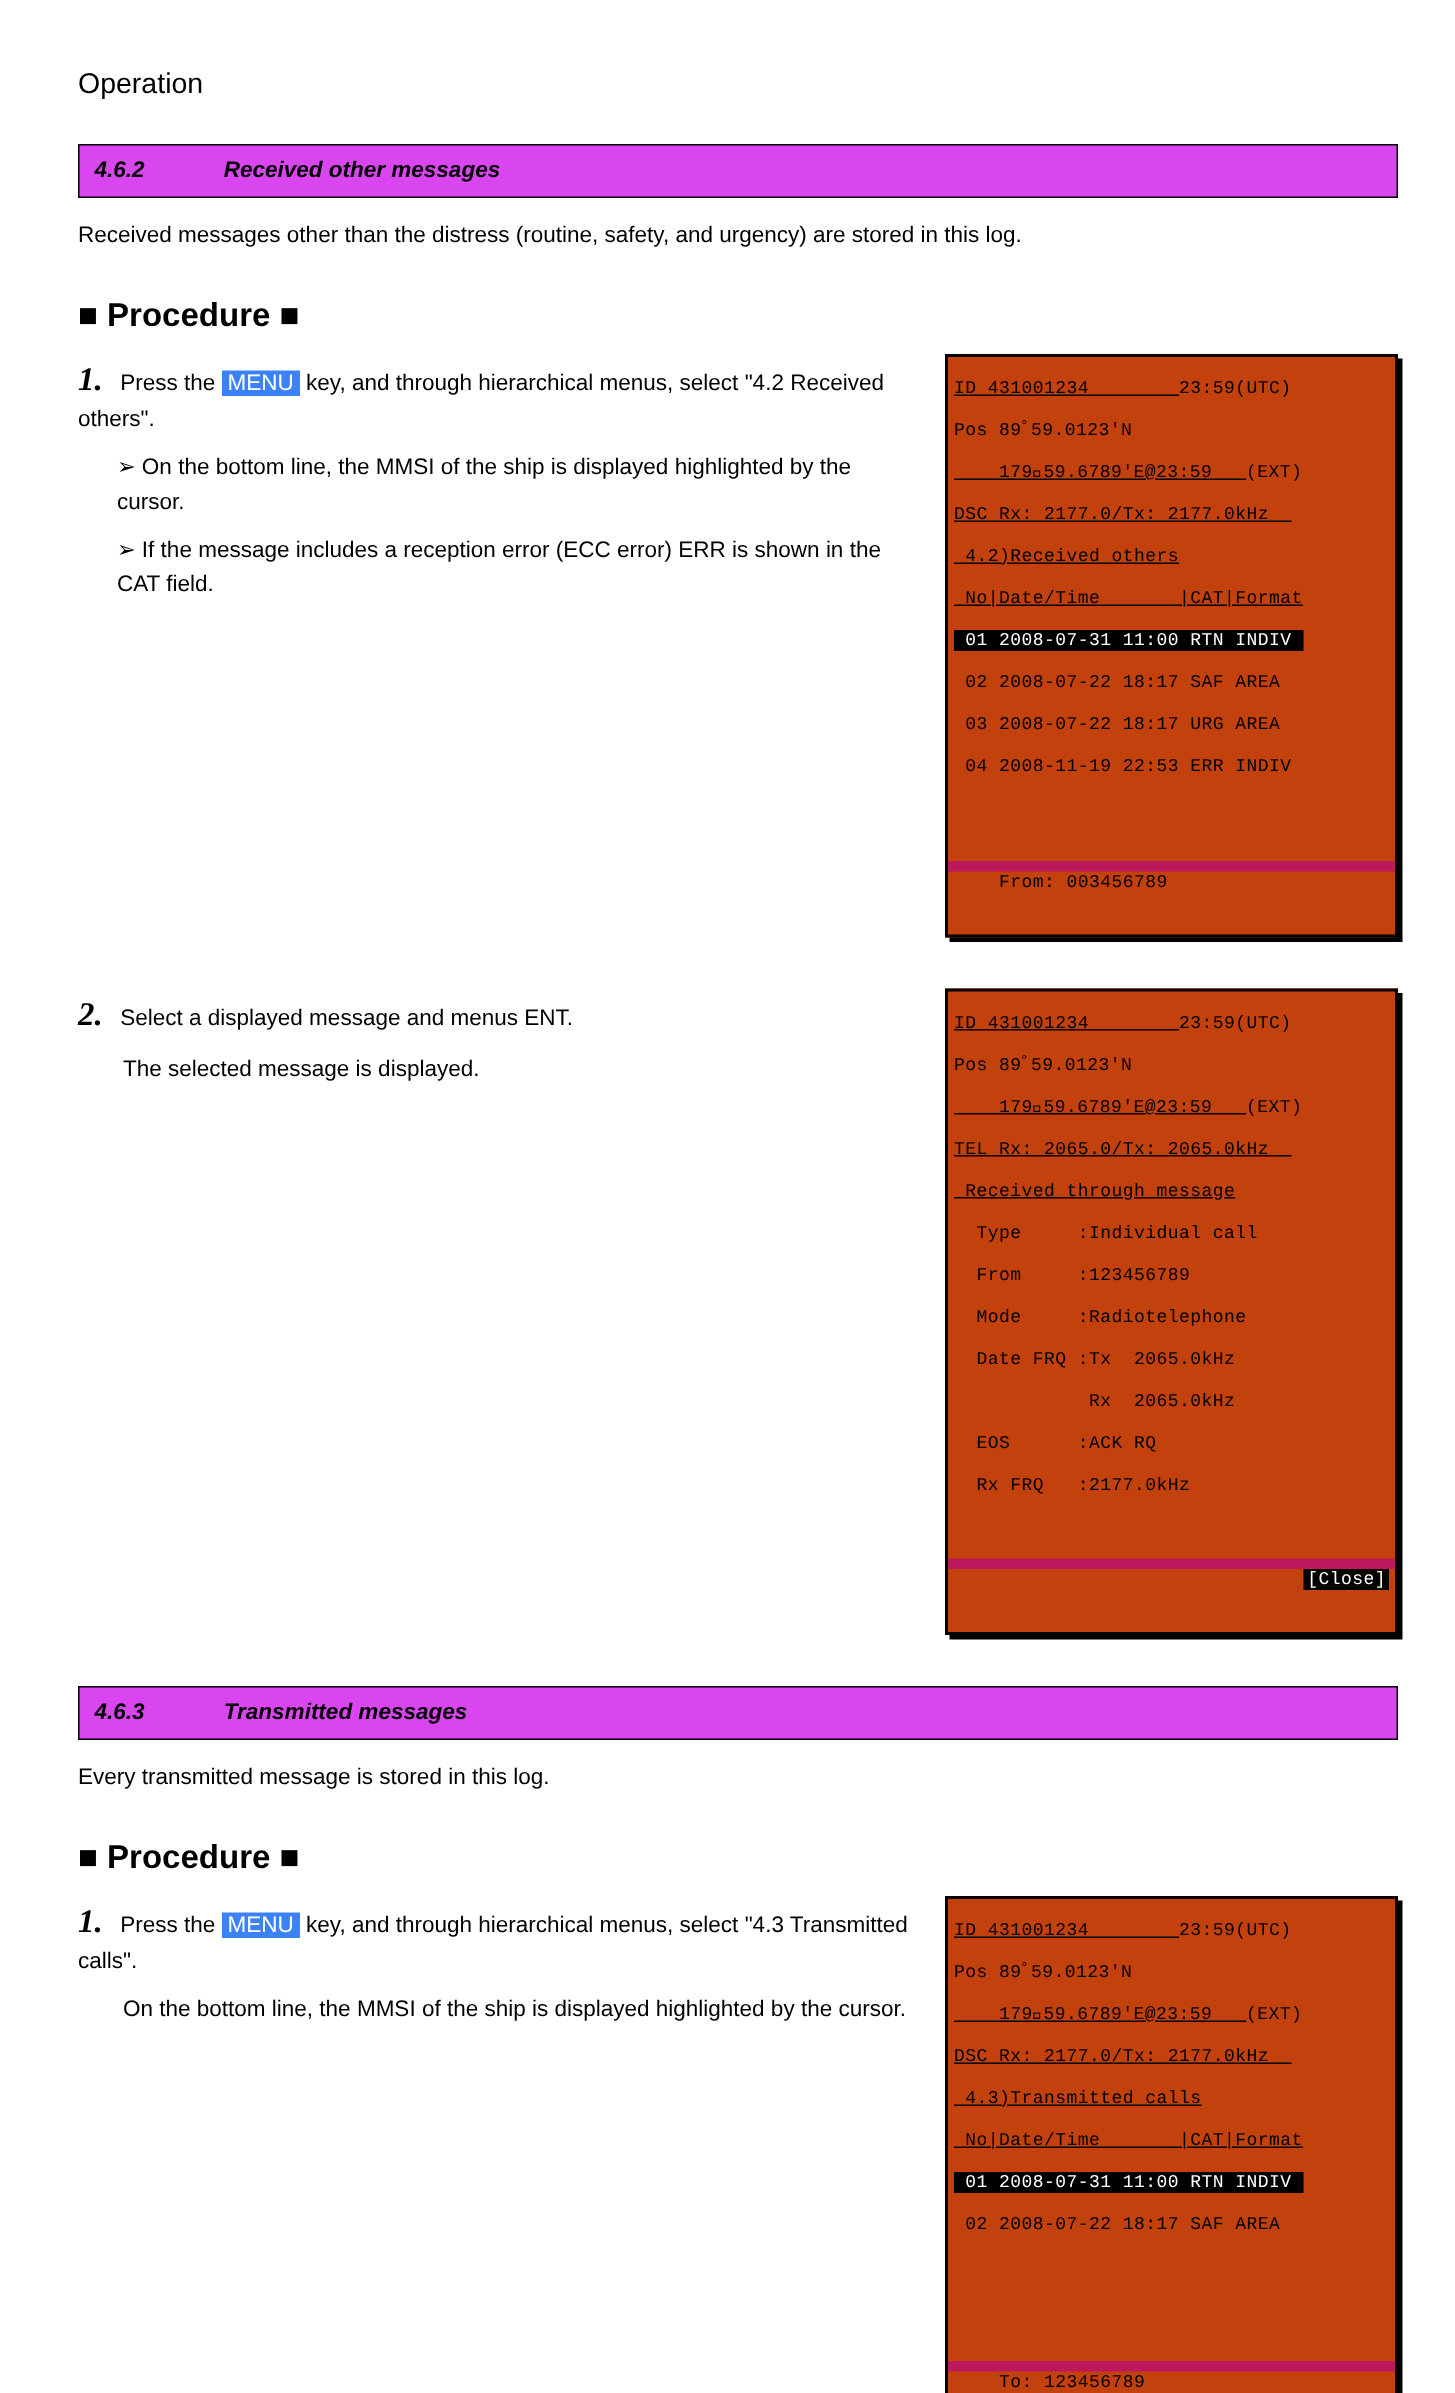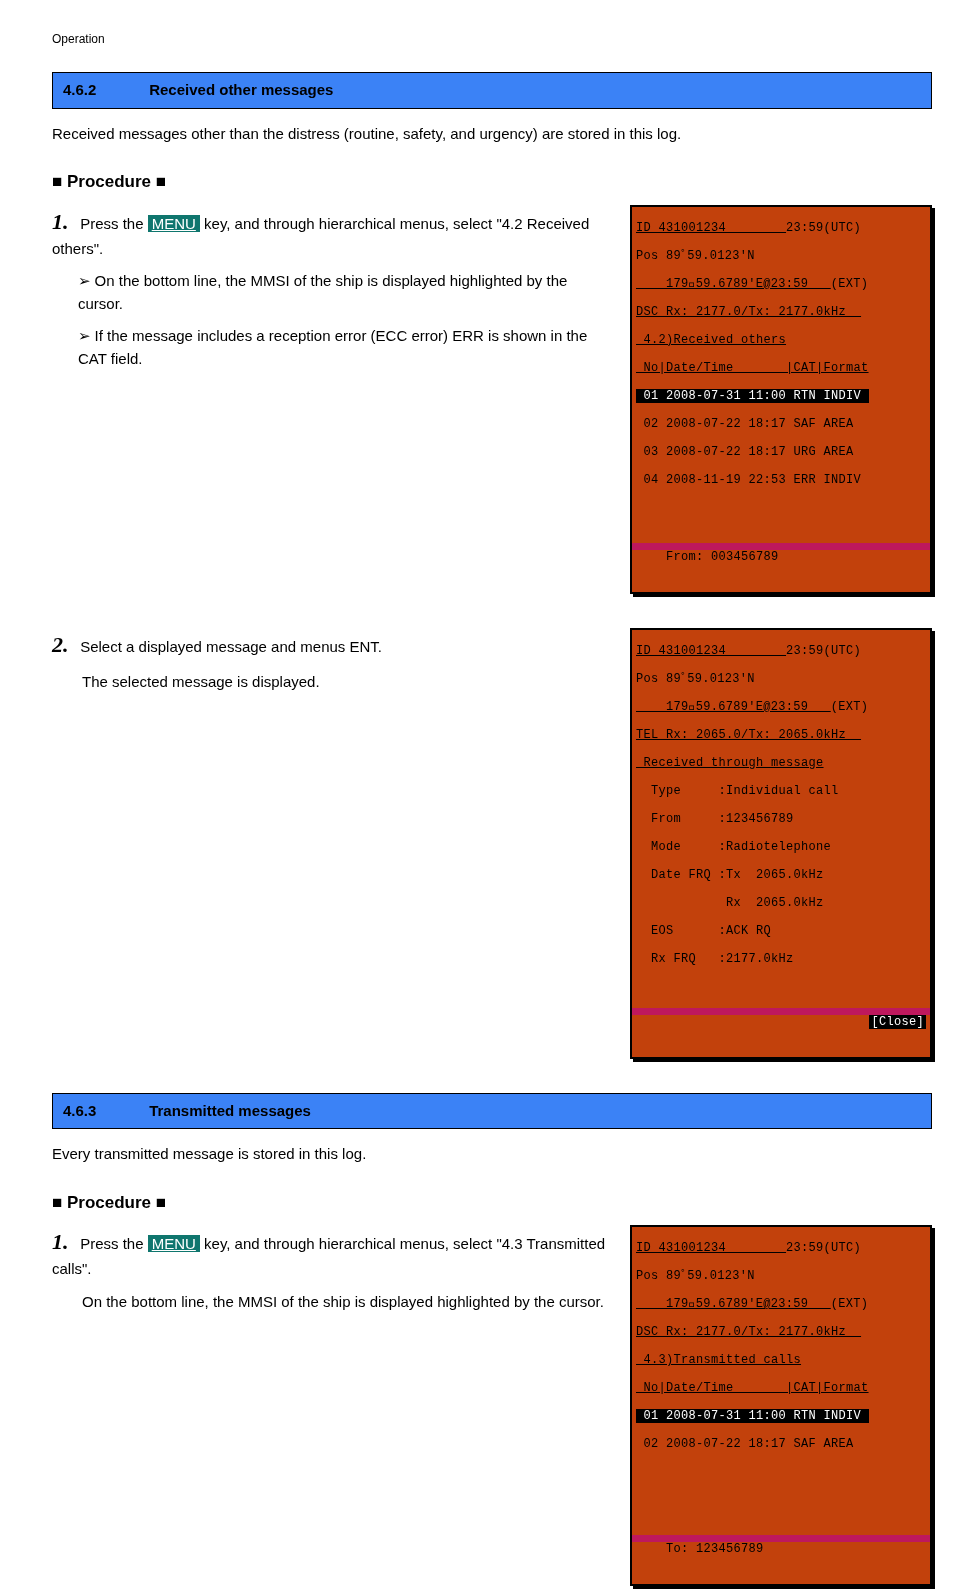--- a/index.html
+++ b/index.html
@@ -5,45 +5,46 @@
   * { box-sizing: border-box; }
   body {
     margin: 0;
     padding: 30px 38px 20px 52px;
     font-family: Arial, Helvetica, sans-serif;
     font-size: 15px;
     color: #000;
     line-height: 1.5;
     width: 970px;
   }
-  .page-header { font-size: 12px; margin-bottom: 24px; }
+  .page-header { font-size: 19px; margin-bottom: 24px; margin-top: 13px; }
   .section-bar {
-    background: #3b82f6;
+    background: #d946ef;
     border: 1px solid #000;
     padding: 6px 10px;
     font-weight: bold;
     font-size: 15px;
     margin: 6px 0 14px 0;
+    font-style: italic;
   }
   .section-bar .num { display: inline-block; width: 82px; }
   .para { margin: 8px 0 20px 0; }
-  .proc-title { font-size: 17px; font-weight: bold; margin: 24px 0 10px 0; }
+  .proc-title { font-size: 22px; font-weight: bold; margin: 24px 0 10px 0; }
   .row { display: flex; align-items: flex-start; margin-bottom: 34px; }
   .left { flex: 1; padding-right: 18px; }
   .right { flex: 0 0 auto; }
   .step-num {
     font-family: "Brush Script MT","Comic Sans MS",cursive;
     font-size: 22px;
     font-style: italic;
     font-weight: bold;
     display: inline-block;
     width: 24px;
   }
   .step-text { display: inline; }
-  .menu-key { background: #0f766e; color: #fff; padding: 0 4px; text-decoration: underline; }
+  .menu-key { background: #3b82f6; color: #fff; padding: 0 4px; }
   .sub { margin: 10px 0 10px 26px; }
   .chev { font-family: sans-serif; margin-right: 4px; }
 
   
   .lcd {
     font-family: "Courier New", monospace;
     font-size: 12px;
     line-height: 14px;
     border: 2px solid #000;
     width: 302px;

